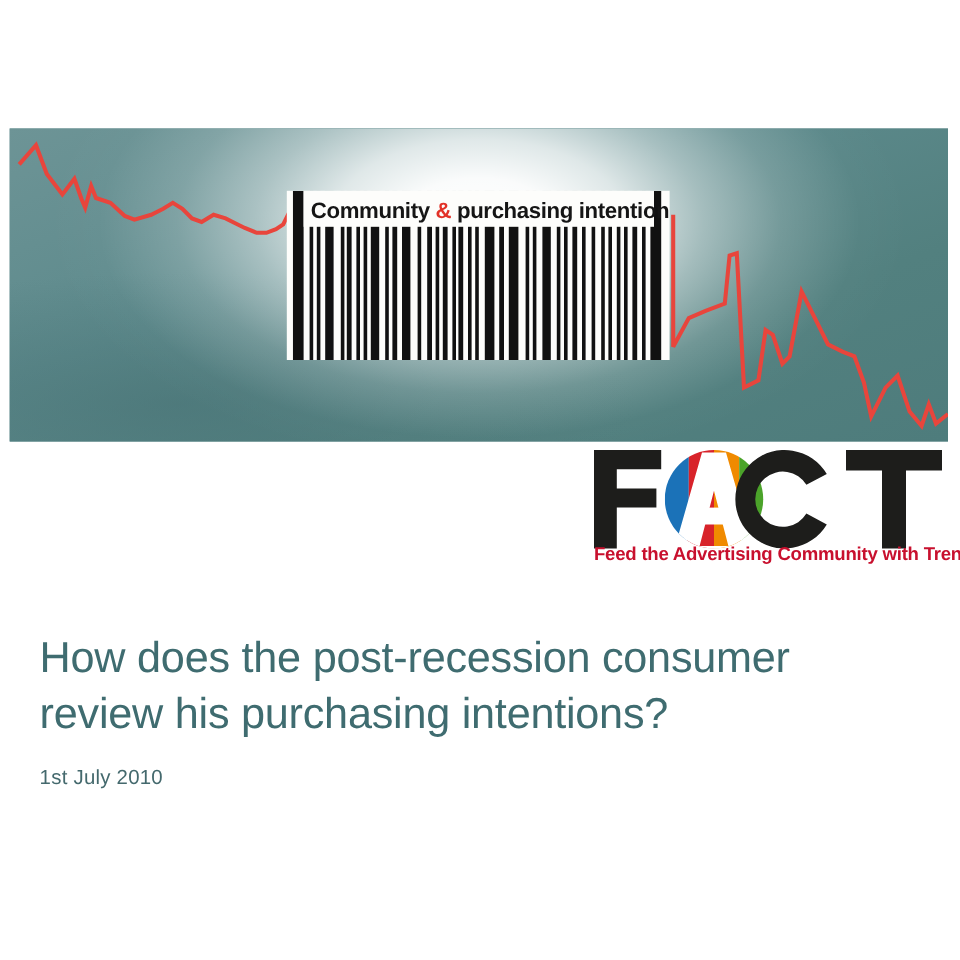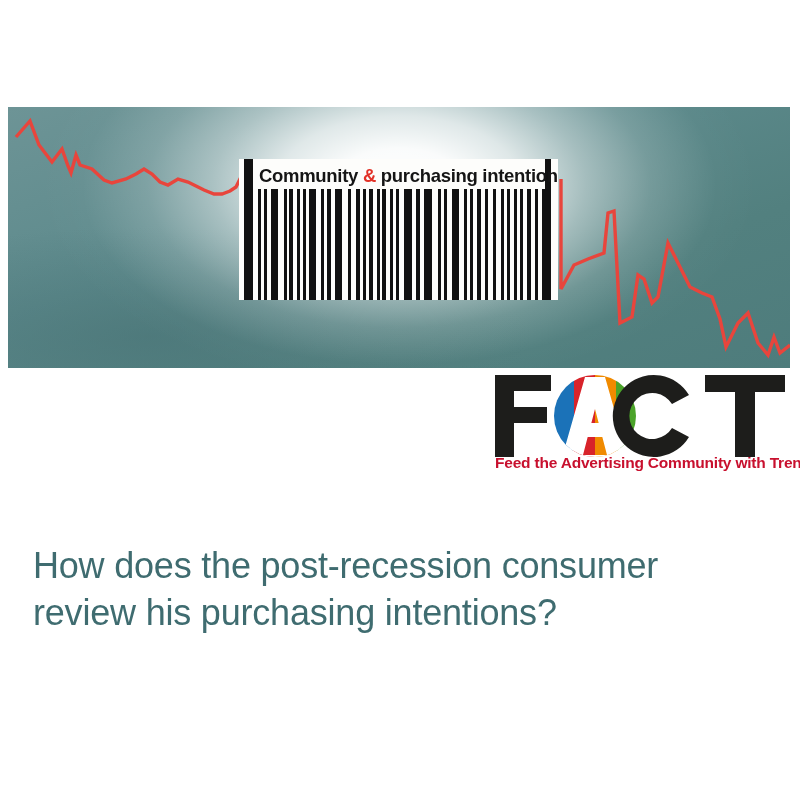--- a/index.html
+++ b/index.html
@@ -101,21 +101,20 @@
     height: 108px;
   }
   #fact-logo .logo-svg { display: block; width: 302px; height: 108px; }
 
   
   #title-block {
     position: absolute;
     left: 33px;
     top: 524px;
     width: 730px;
-    margin-top: 18px;
   }
   #page-title {
     margin: 0;
     font-family: "Liberation Sans", sans-serif;
     font-weight: normal;
     font-size: 36px;
     line-height: 47px;
     color: #3f6c70;
     letter-spacing: -0.2px;
   }
@@ -235,13 +234,14 @@
 
     <g>
       <path fill="#1d1d1b" d="M216 4 h80 v17 h-30 v65 h-20 v-65 h-30 z"></path>
     </g>
   </svg>
   <div style="position:absolute;left:6px;top:82px;width:296px;font-family:'Liberation Sans',sans-serif;font-weight:bold;font-size:15.5px;line-height:20px;color:#c8102e;letter-spacing:-0.2px;white-space:nowrap;">Feed the Advertising Community with Trends</div>
 </div>
 
 <div id="title-block">
   <h1 id="page-title">How does the post-recession consumer review his purchasing intentions?</h1>
+  <p id="publish-date">1st July 2010</p>
 </div>
 
 </body></html>

